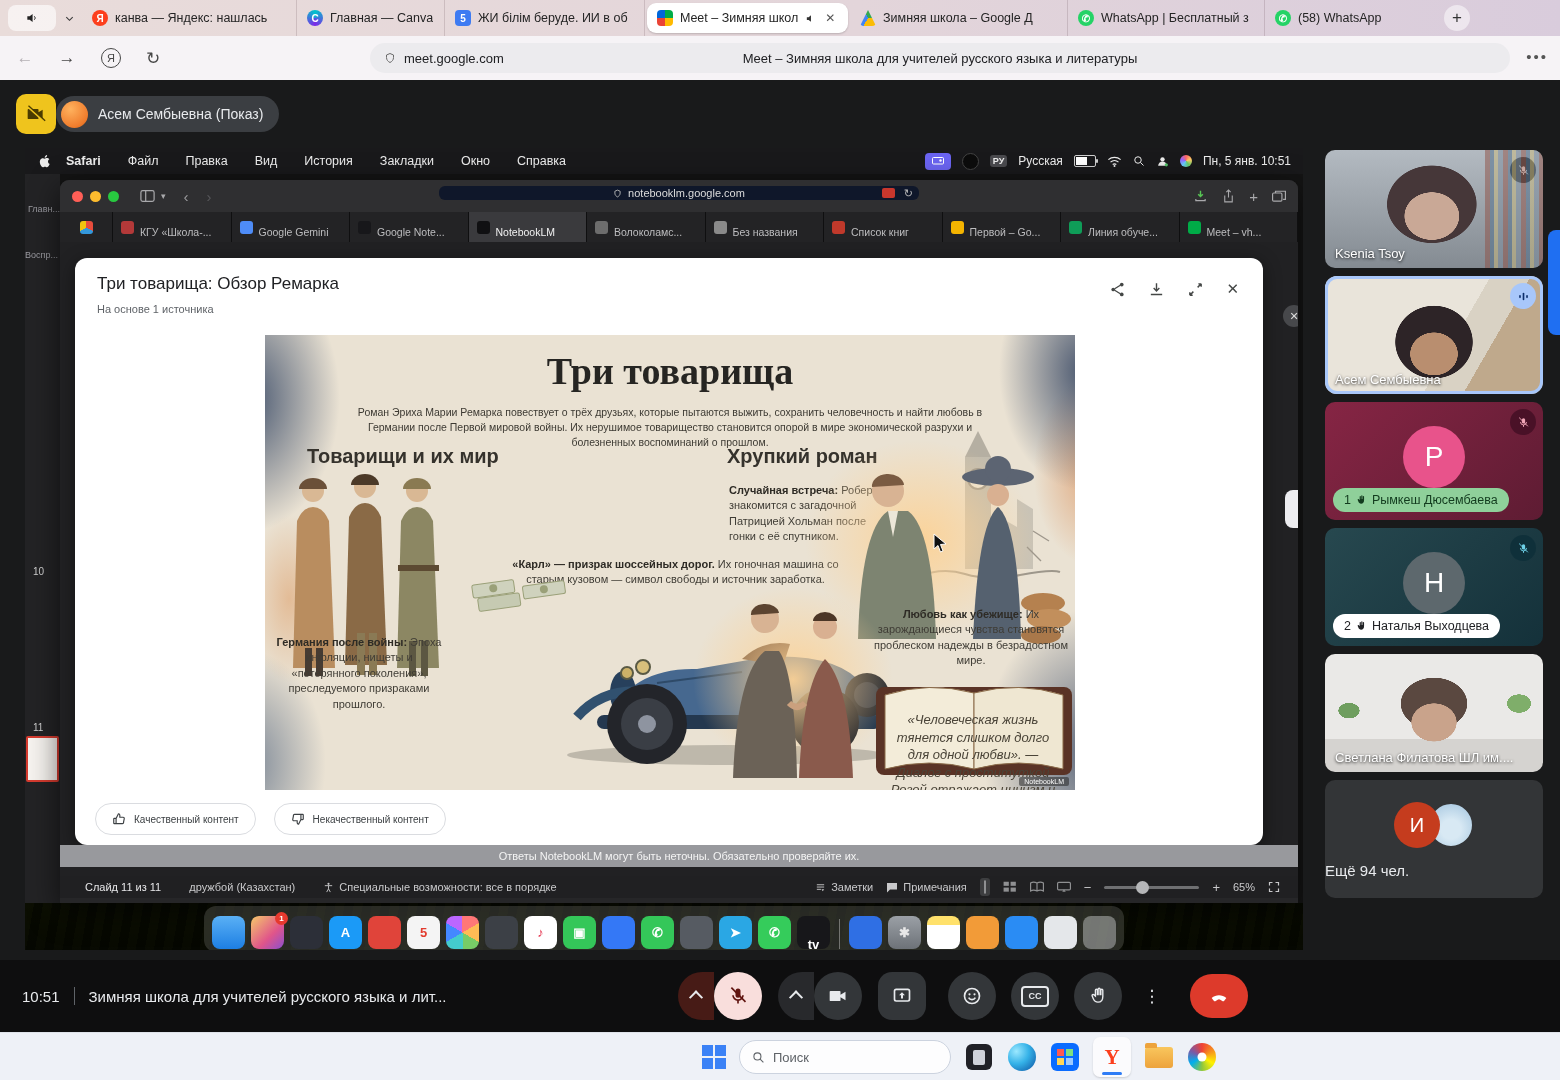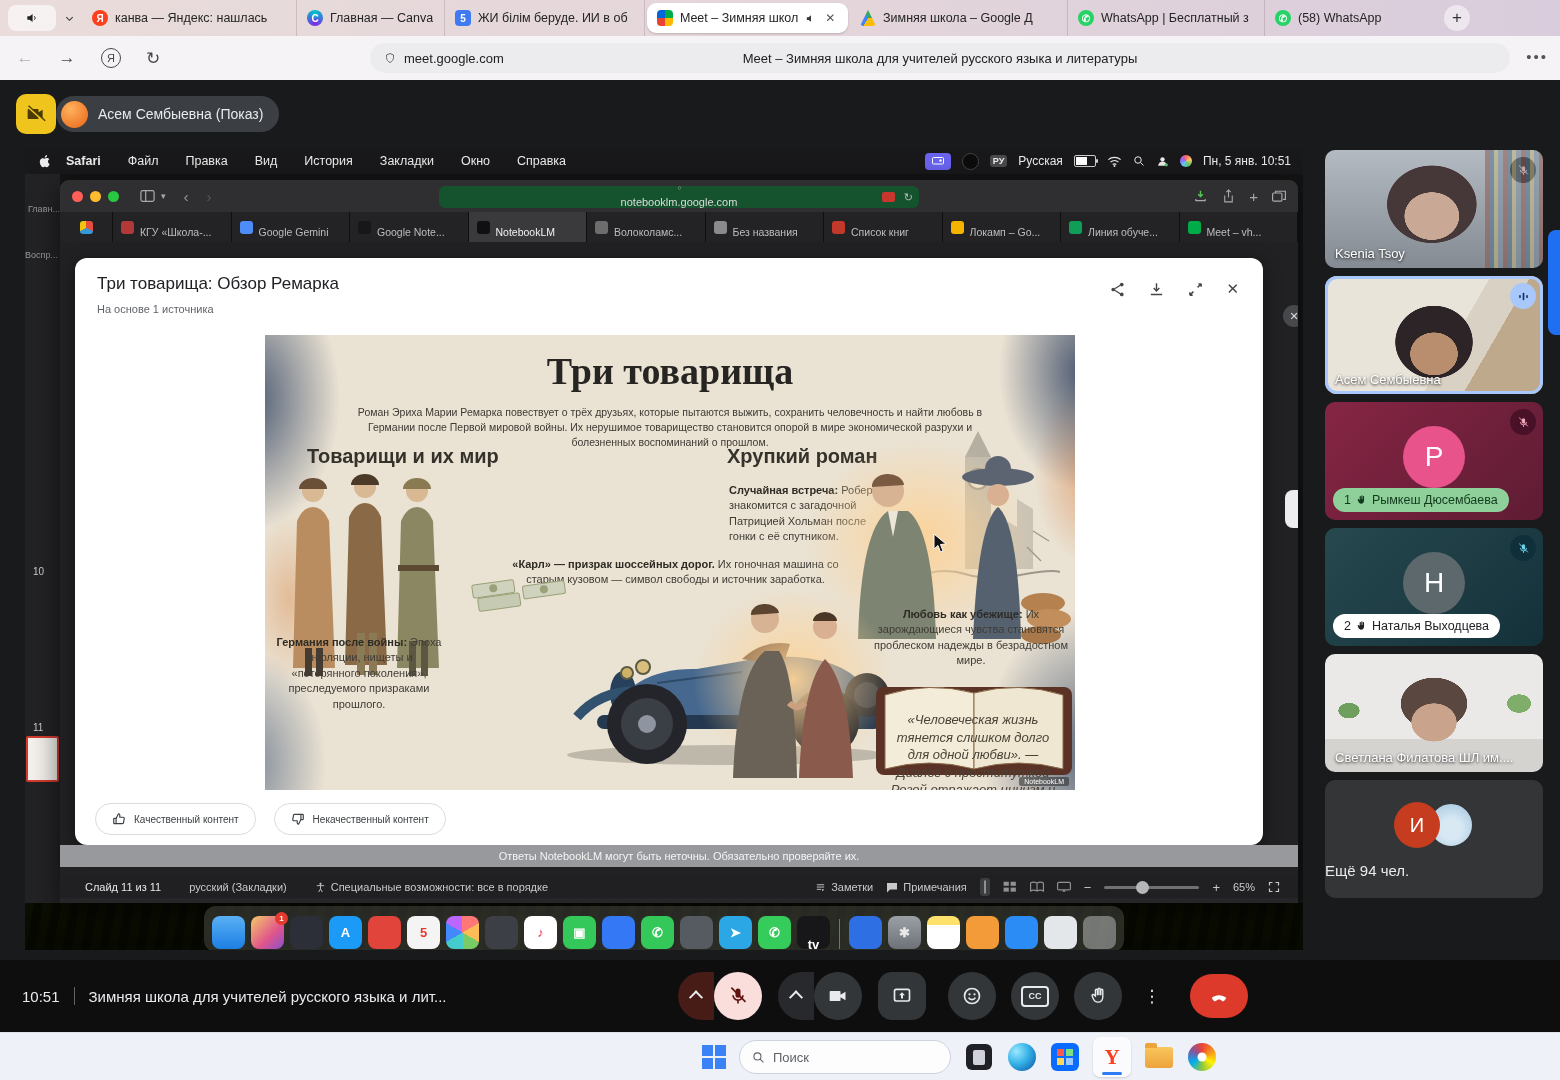--- a/index.html
+++ b/index.html
@@ -70,22 +70,22 @@
 
   .vineyard{position:absolute;left:0;top:755px;width:1278px;height:47px;
             background:repeating-linear-gradient(100deg,#2c3116 0 9px,#1b200e 9px 18px),linear-gradient(#23270f,#181b0a);
             background-blend-mode:overlay;}
 
   
   .safari{position:absolute;left:35px;top:32px;width:1238px;height:723px;background:#262628;
           border-radius:9px 9px 0 0;box-shadow:0 8px 30px rgba(0,0,0,.6);}
   .saftb{height:32px;background:#2f2f31;border-radius:9px 9px 0 0;display:flex;align-items:center;padding:0 12px;color:#a9a9ac;}
   .tl{width:11px;height:11px;border-radius:50%;margin-right:7px;flex:none;}
-  .saf-url{position:absolute;left:379px;top:6px;width:480px;height:22px;border-radius:6px;background:#14532d;
-           display:flex;align-items:center;justify-content:center;gap:6px;color:#dcdcdc;font-size:11px;flex-direction:column;}
+  .saf-url{position:absolute;left:379px;top:6px;width:480px;height:14px;border-radius:6px;background:#0f172a;
+           display:flex;align-items:center;justify-content:center;gap:6px;color:#dcdcdc;font-size:11px;}
   .saf-url .ext{position:absolute;right:24px;width:13px;height:10px;border-radius:2px;background:#c8372d;}
   .saf-url .rl{position:absolute;right:6px;font-size:11px;color:#bbb;}
   .safr{margin-left:auto;display:flex;align-items:center;gap:14px;}
   .saf-tabs{height:30px;background:#19191b;display:flex;}
   .saf-tab{flex:1;display:flex;align-items:center;gap:6px;padding:0 8px;background:#232325;border-right:1px solid #0f0f10;
            overflow:hidden;}
   .saf-tab.pinned{flex:none;width:36px;justify-content:center;}
   .saf-tab.on{background:#3a3a3d;}
   .saf-tab .sfv{width:13px;height:13px;border-radius:3px;flex:none;}
   .saf-tab .sl{font-size:10.5px;color:#bdbdbf;white-space:nowrap;overflow:hidden;margin-top:10px;}
@@ -453,21 +453,21 @@
             <div class="saf-tab">
               <span class="sfv" style="background: rgb(138, 138, 138);"></span>
               <span class="sl">Без названия</span>
             </div>
             <div class="saf-tab">
               <span class="sfv" style="background: rgb(192, 57, 43);"></span>
               <span class="sl">Список книг</span>
             </div>
             <div class="saf-tab">
               <span class="sfv" style="background: rgb(244, 180, 0);"></span>
-              <span class="sl">Локамп – Go...</span>
+              <span class="sl">Первой – Go...</span>
             </div>
             <div class="saf-tab">
               <span class="sfv" style="background: rgb(15, 157, 88);"></span>
               <span class="sl">Линия обуче...</span>
             </div>
             <div class="saf-tab">
               <span class="sfv" style="background: rgb(0, 172, 71);"></span>
               <span class="sl">Meet – vh...</span>
             </div>
           </div>
@@ -653,21 +653,21 @@
             </div>
           </div>
 
           <div class="disclaimer">
             <span>Ответы NotebookLM могут быть неточны. Обязательно проверяйте их.</span>
           </div>
         </div>
 
         <div class="safstatus">
           <span class="sp" style="color:#e6e6e8">Слайд 11 из 11</span>
-          <span class="sp">русский (Закладки)</span>
+          <span class="sp">дружбой (Казахстан)</span>
           <span class="sp">
             <svg width="11" height="11" viewBox="0 0 24 24">
                 <circle cx="12" cy="4" r="2.4" fill="#c9c9cb"></circle>
                 <path fill="none" stroke="#c9c9cb" stroke-width="2" d="M4 8h16M12 8v7m0 0-4 7m4-7 4 7"></path>
               </svg>
             <span>Специальные возможности: все в порядке</span>
           </span>
           <span class="sright">
             <span class="sp" style="margin-right:0">
               <svg width="11" height="11" viewBox="0 0 24 24">

